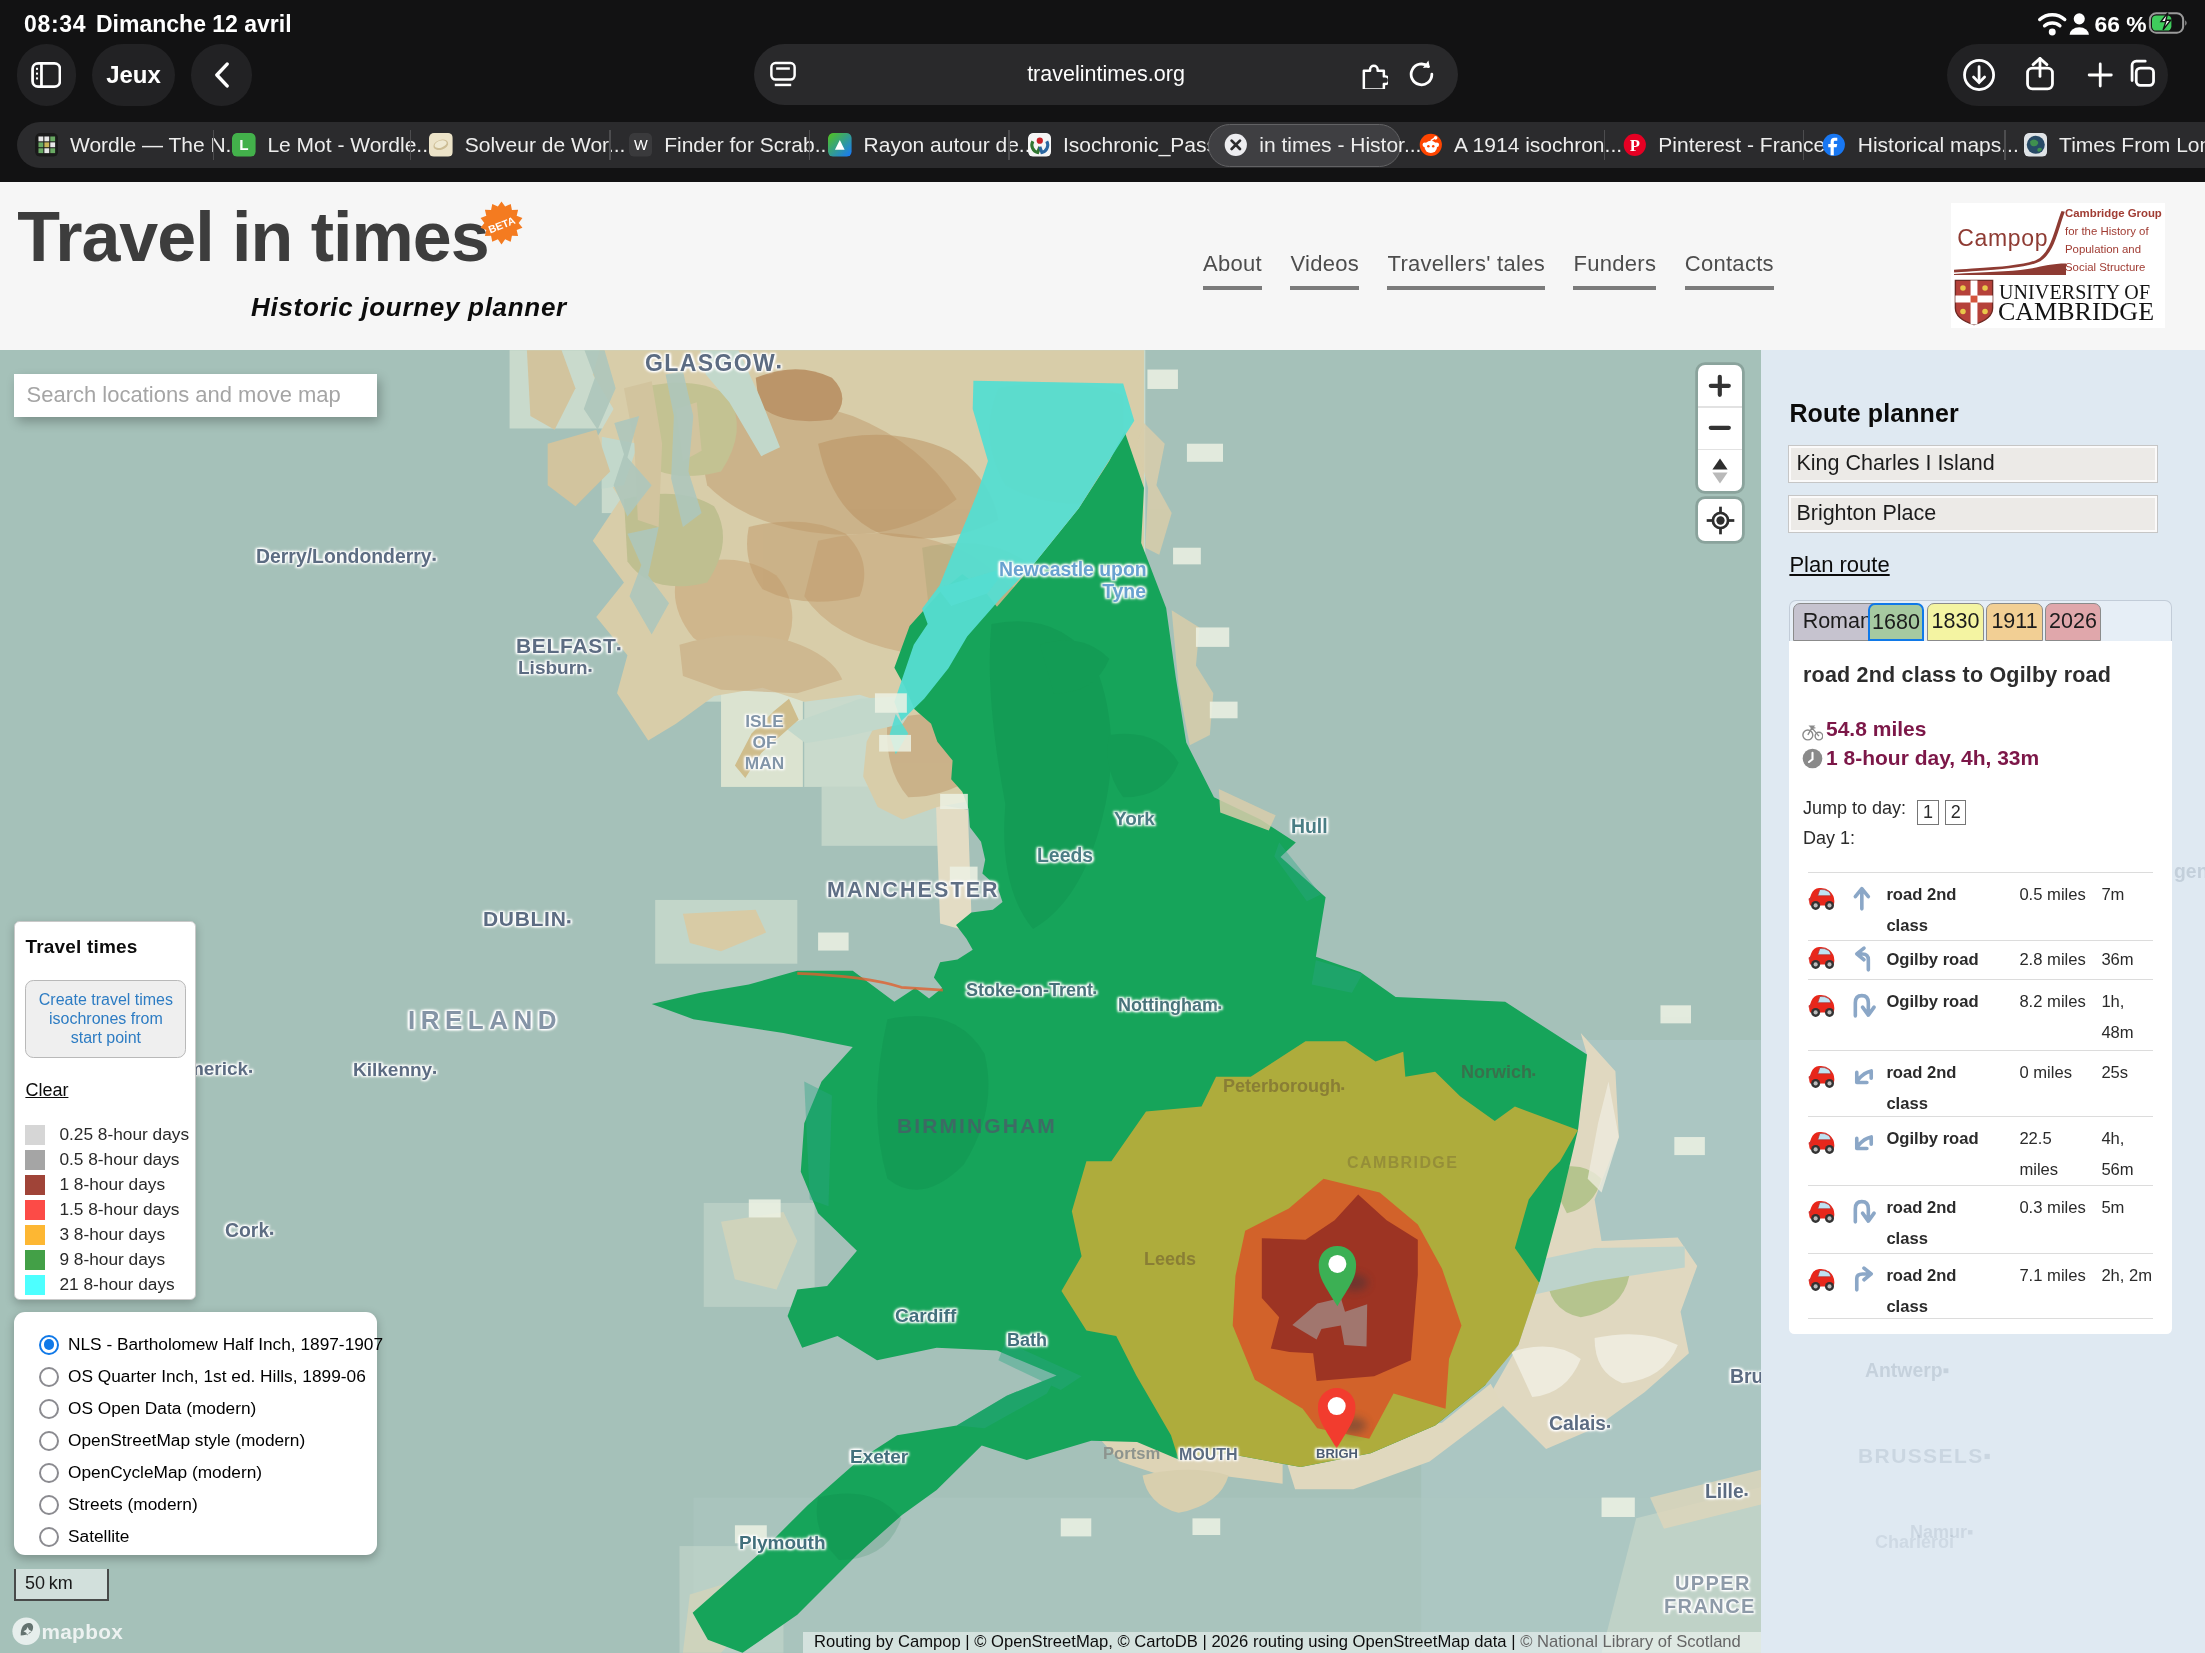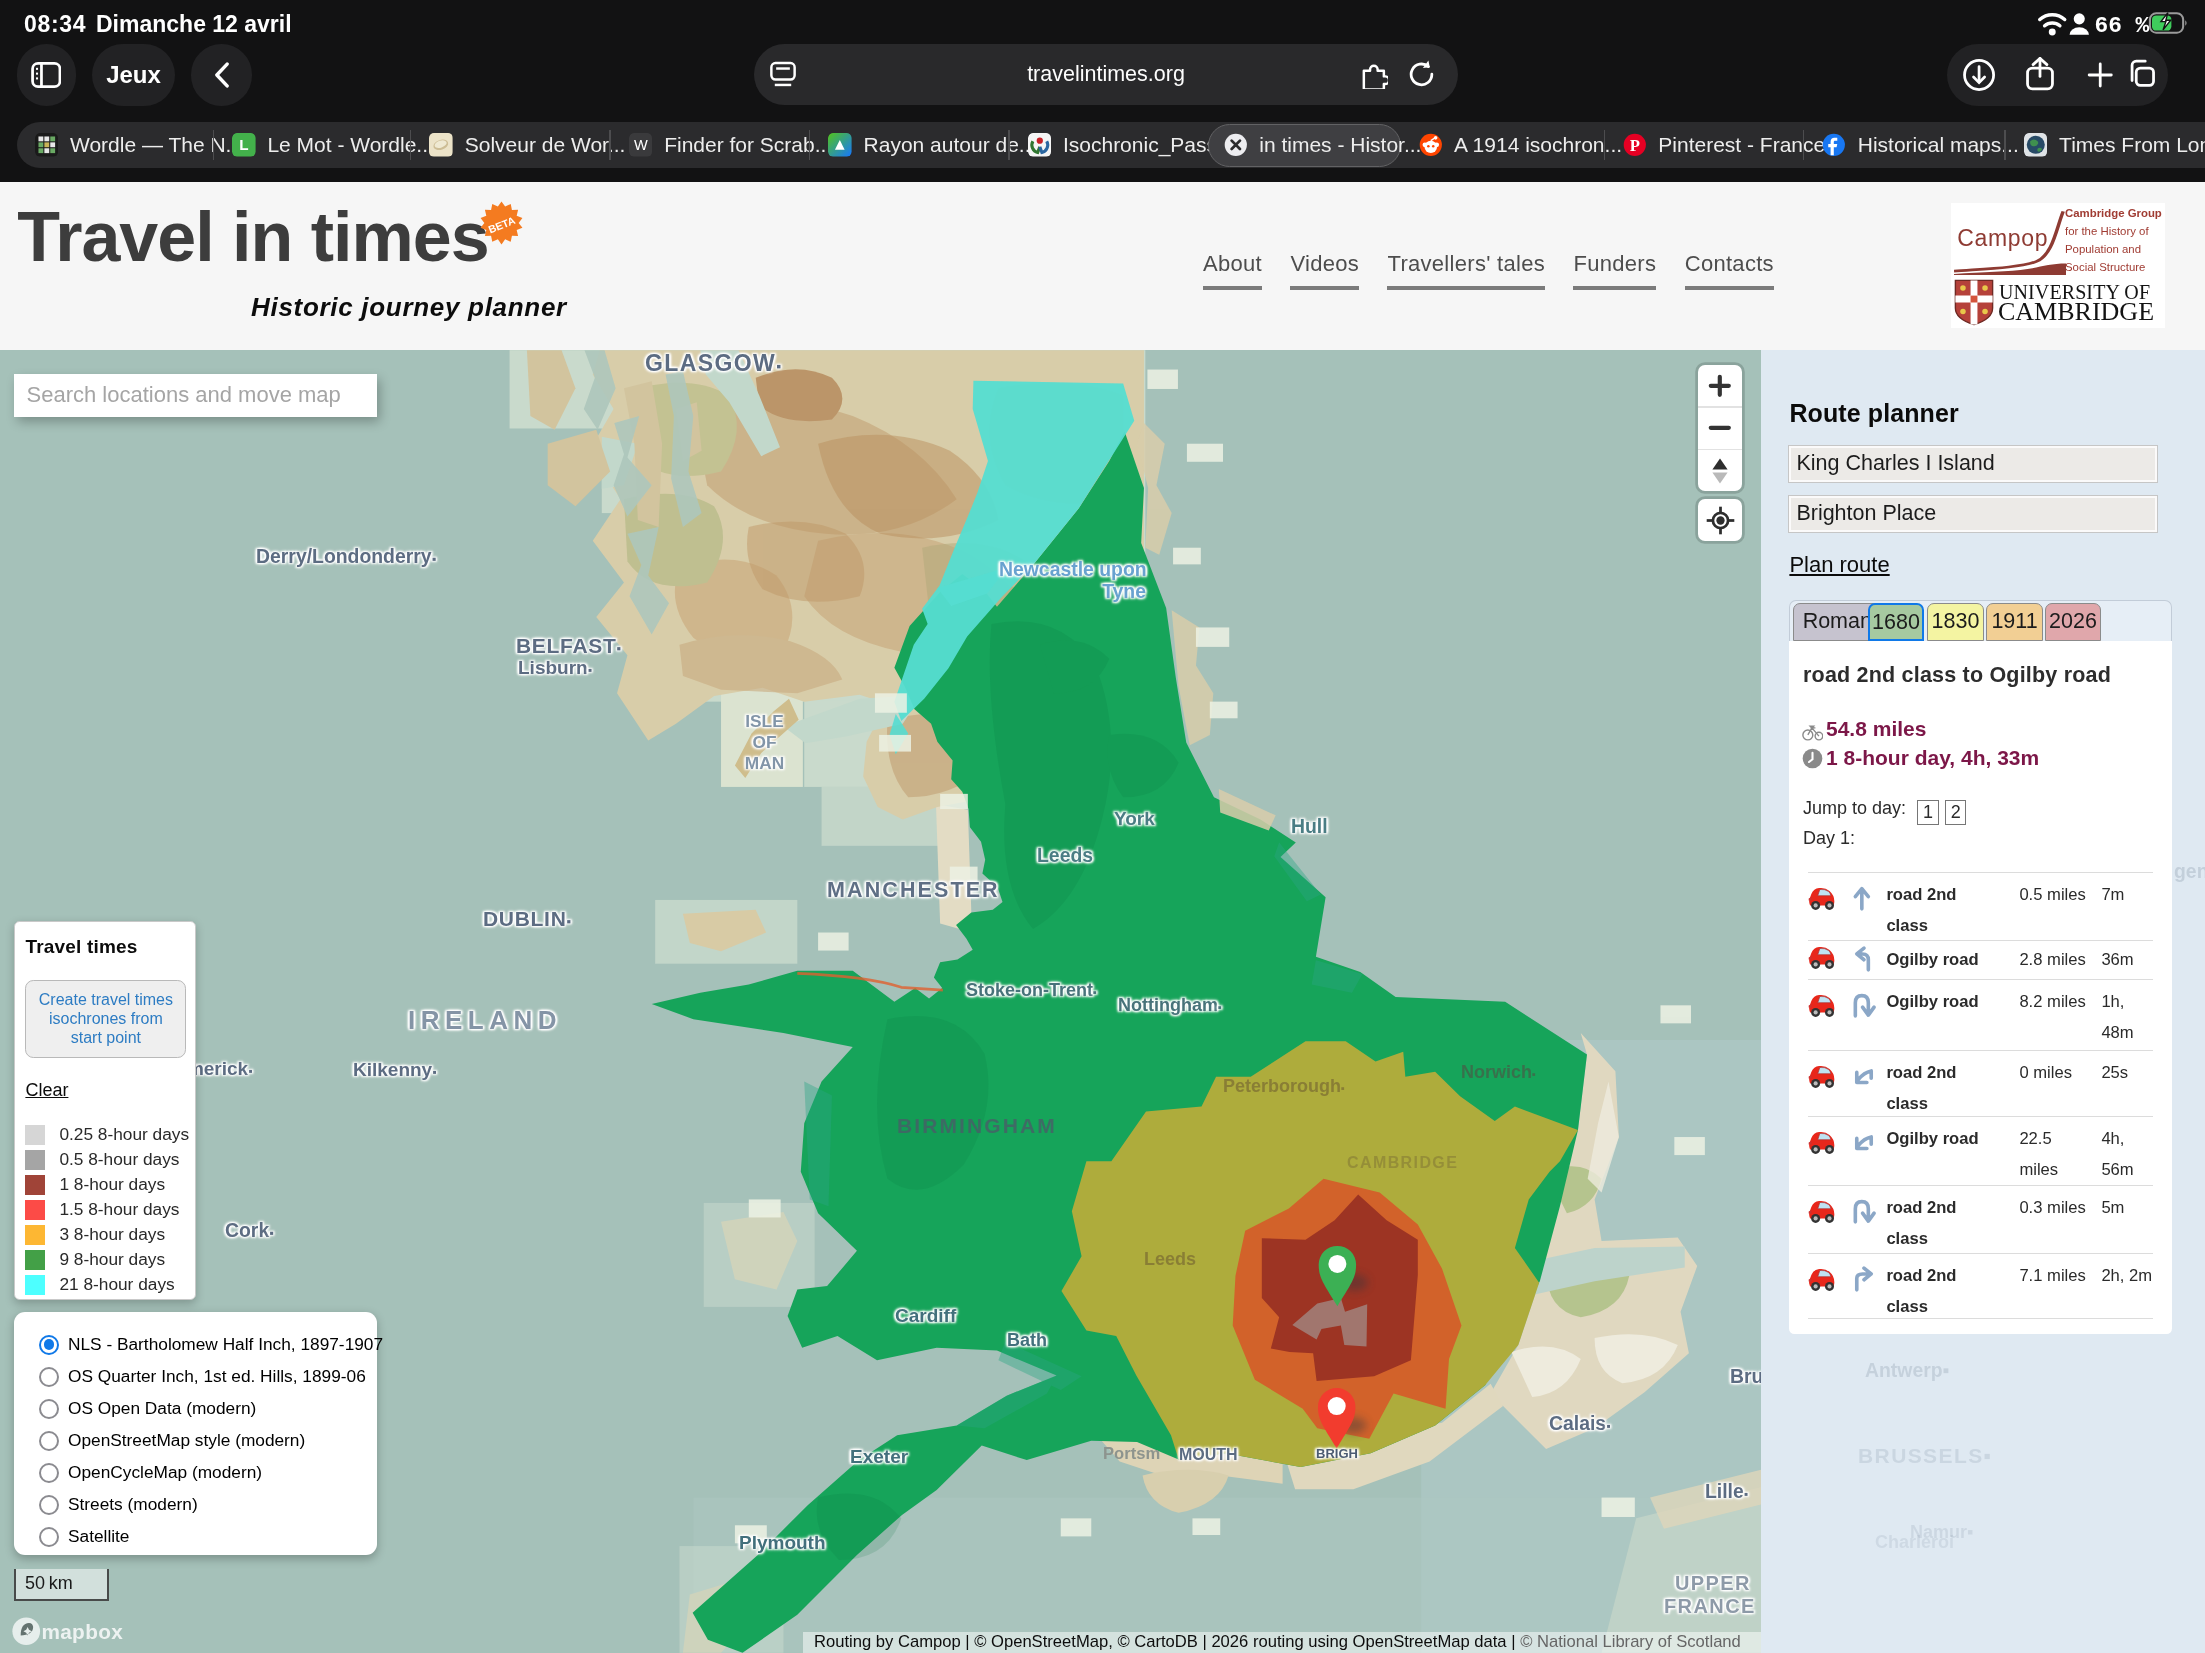--- a/index.html
+++ b/index.html
@@ -3,21 +3,21 @@
 <meta charset="utf-8">
 <style>
   * { margin:0; padding:0; box-sizing:border-box; }
   html,body { width:2205px; height:1653px; overflow:hidden; background:#121213;
     font-family:"Liberation Sans", sans-serif; }
   svg { display:block; }
   
   #chrome { position:absolute; left:0; top:0; width:2205px; height:182px; background:#121213; }
   #stime { position:absolute; left:24px; top:11px; color:#fff; font-size:23px; font-weight:bold; letter-spacing:0.7px;}
   #sdate { position:absolute; left:96px; top:11px; color:#fff; font-size:23px; font-weight:600;}
-  #sright { position:absolute; left:2037px; top:7px;font-family:Liberation Mono, monospace; }
+  #sright { position:absolute; left:2037px; top:7px; }
   .tbtn { position:absolute; top:44px; height:62px; background:#222224; border-radius:31px; display:flex; align-items:center; justify-content:center; color:#fff;}
   #urlbar { position:absolute; left:754px; top:44px; width:704px; height:61px; background:#29292b; border-radius:30.5px; color:#fff; }
   #urlbar .host { position:absolute; left:0; right:0; top:18px; text-align:center; font-size:21.5px; color:#fdfdfd;}
   #tabstrip { position:absolute; left:16.6px; top:122px; width:2189px; height:46px; background:#2b2b2d; border-radius:23px 0 0 23px; display:flex; align-items:center; overflow:hidden;}
   .tab { height:46px; display:flex; align-items:center; gap:11.8px; padding:0 18px; color:#ededed; font-size:21px; white-space:nowrap; flex:0 0 auto;}
   .tab .fav { width:23.6px; height:23.6px; border-radius:4.9px; flex:0 0 auto; position:relative;}
   .tabdiv { width:1.4px; height:30.5px; background:#4d4d4f; flex:0 0 auto;}
   .activetab { background:#3f3f42; border:1.4px solid #626264; border-radius:22px; height:43px; padding:0 15.3px;}
   
   #siteheader { position:absolute; left:0; top:182px; width:2205px; height:169px; background:#f6f6f6;}

